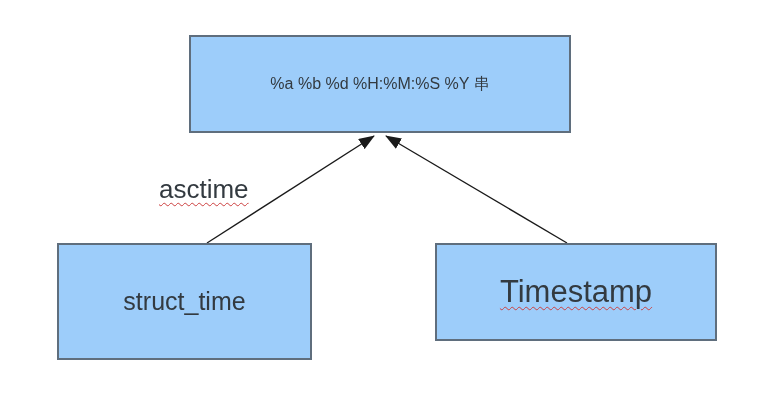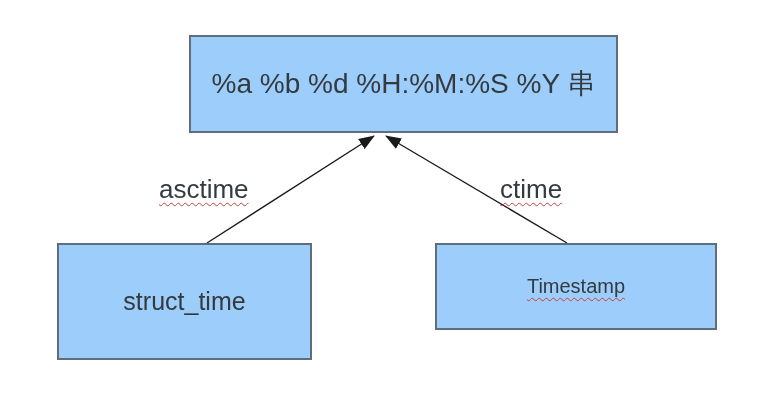--- a/index.html
+++ b/index.html
@@ -27,31 +27,31 @@
     position: absolute;
     box-sizing: border-box;
     background: var(--box_fill);
     border: 2px solid var(--box_border);
     display: flex;
     align-items: center;
     justify-content: center;
     color: var(--text);
   }
   .node-title {
-    left: 189px; top: 35px; width: 429px; height: 98px;
-    font-size: 28px;
+    left: 189px; top: 35px; width: 382px; height: 98px;
+    font-size: 16px;
   }
   .node-left {
     left: 57px; top: 243px; width: 255px; height: 117px;
     font-size: 25px;
     justify-content: center;
   }
   .node-right {
-    left: 435px; top: 243px; width: 282px; height: 87px;
-    font-size: 20px;
+    left: 435px; top: 243px; width: 282px; height: 98px;
+    font-size: 31px;
   }
   .edge-label {
     position: absolute;
     color: var(--text);
     font-size: 26px;
     white-space: nowrap;
   }
   .edge-label-asctime { left: 159px; top: 174px; }
   .edge-label-ctime  { left: 500px; top: 174px; }
   .misspelled {
@@ -90,15 +90,14 @@
   <div class="node node-left">
     <span>struct_time</span>
   </div>
 
   <div class="node node-right">
     <span class="misspelled">Timestamp</span>
   </div>
 
   <span class="edge-label edge-label-asctime misspelled">asctime</span>
 
-  <span class="edge-label edge-label-ctime misspelled">ctime</span>
 
 </div>
 
 </body></html>

